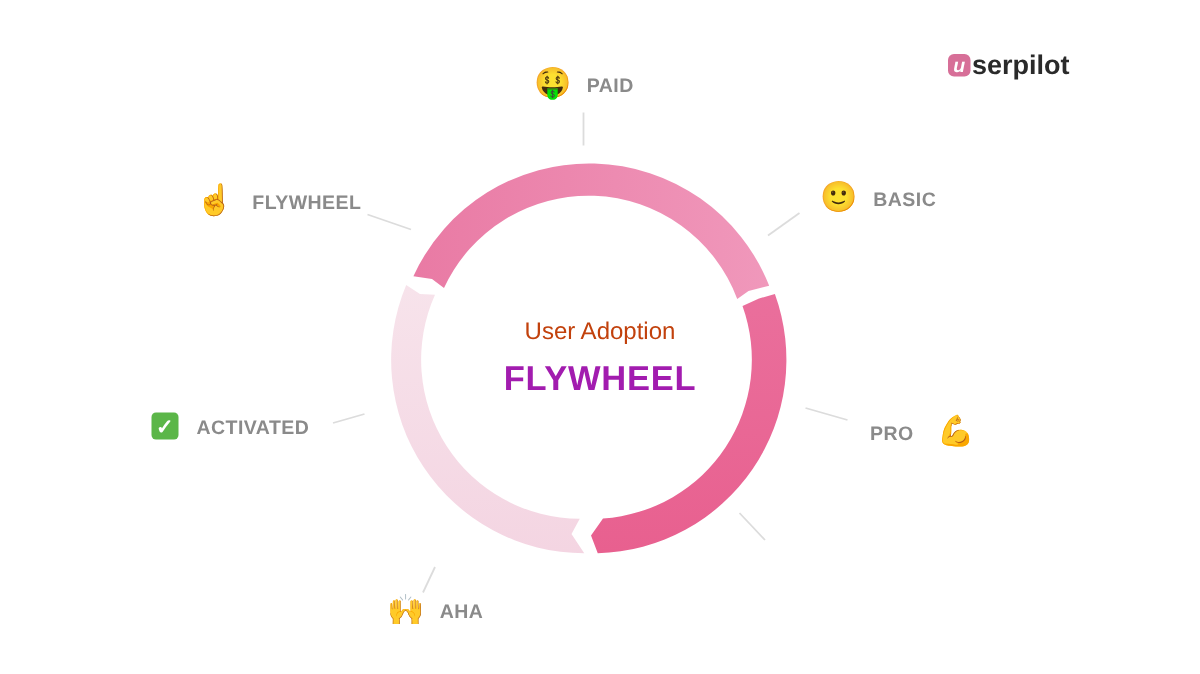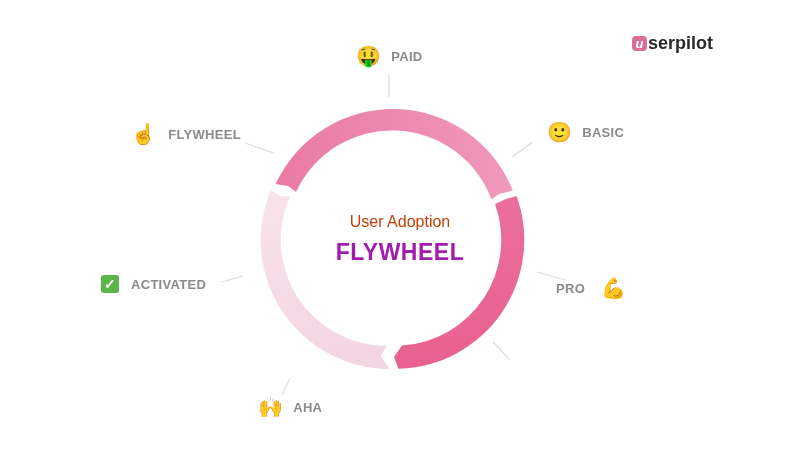--- a/index.html
+++ b/index.html
@@ -69,21 +69,21 @@
   <div class="label" style="left:356px; top:46px;">
     <span class="emoji">🤑</span>
     <span>PAID</span>
   </div>
 
   <div class="label" style="left:547px; top:122px;">
     <span class="emoji">🙂</span>
     <span>BASIC</span>
   </div>
 
-  <div class="label" style="left:556px; top:278px; gap:16px;">
+  <div class="label" style="left:580px; top:278px; gap:16px;">
     <span>PRO</span>
     <span class="emoji">💪</span>
   </div>
 
 
   <div class="label" style="left:258px; top:397px;">
     <span class="emoji">🙌</span>
     <span>AHA</span>
   </div>
 

